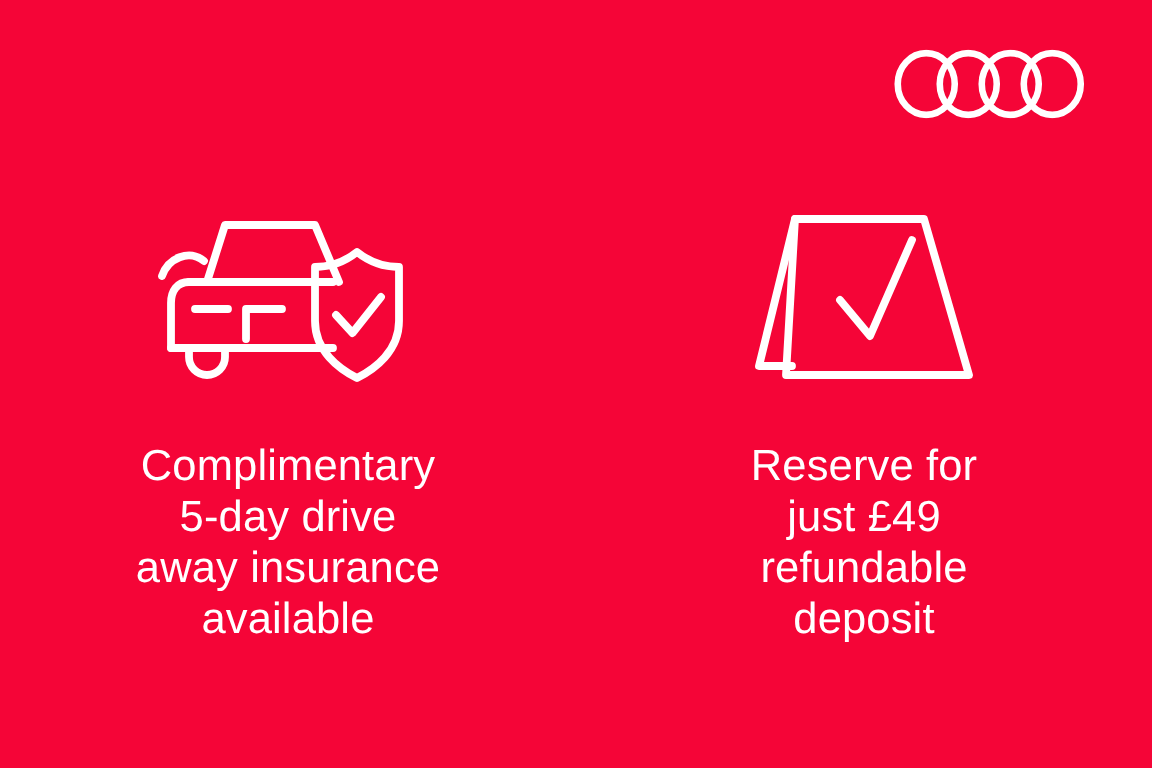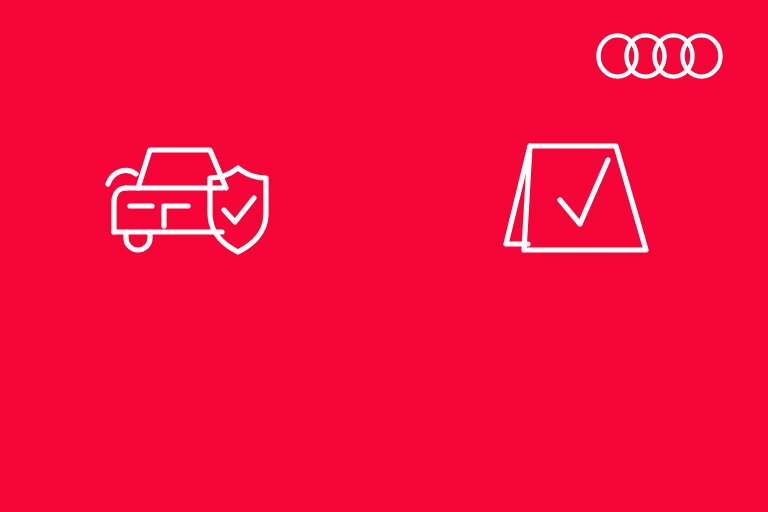--- a/index.html
+++ b/index.html
@@ -109,31 +109,39 @@
 
             <path d="M22 96 V102 a12 12 0 0 0 24 0 V96"></path>
 
             <path d="M134 32 C124 40 114 42 106 42 V78 C106 98 122 110 134 116
                      C146 110 162 98 162 78 V42 C154 42 144 40 134 32 Z"></path>
 
             <path d="M120 74 L131 86 L150 62"></path>
           </g>
         </svg>
       </div>
+      <div class="feature-text">Complimentary
+5-day drive
+away insurance
+available</div>
     </div>
 
     <div class="feature" id="feature-1">
       <div class="feature-icon">
         <svg width="156" height="124" viewBox="0 0 156 124" fill="none" xmlns="http://www.w3.org/2000/svg" aria-hidden="true">
           <g stroke="#ffffff" stroke-width="5.2" stroke-linecap="round" stroke-linejoin="round" fill="none">
 
             <path d="M32 10 H118 L148 114 H26 Z"></path>
 
             <path d="M32 10 L8 108 H30"></path>
 
             <path d="M62 64 L82 88 L110 24"></path>
           </g>
         </svg>
       </div>
+      <div class="feature-text">Reserve for
+just £49
+refundable
+deposit</div>
     </div>
 
   </div>
 </div>
 
 </body></html>

